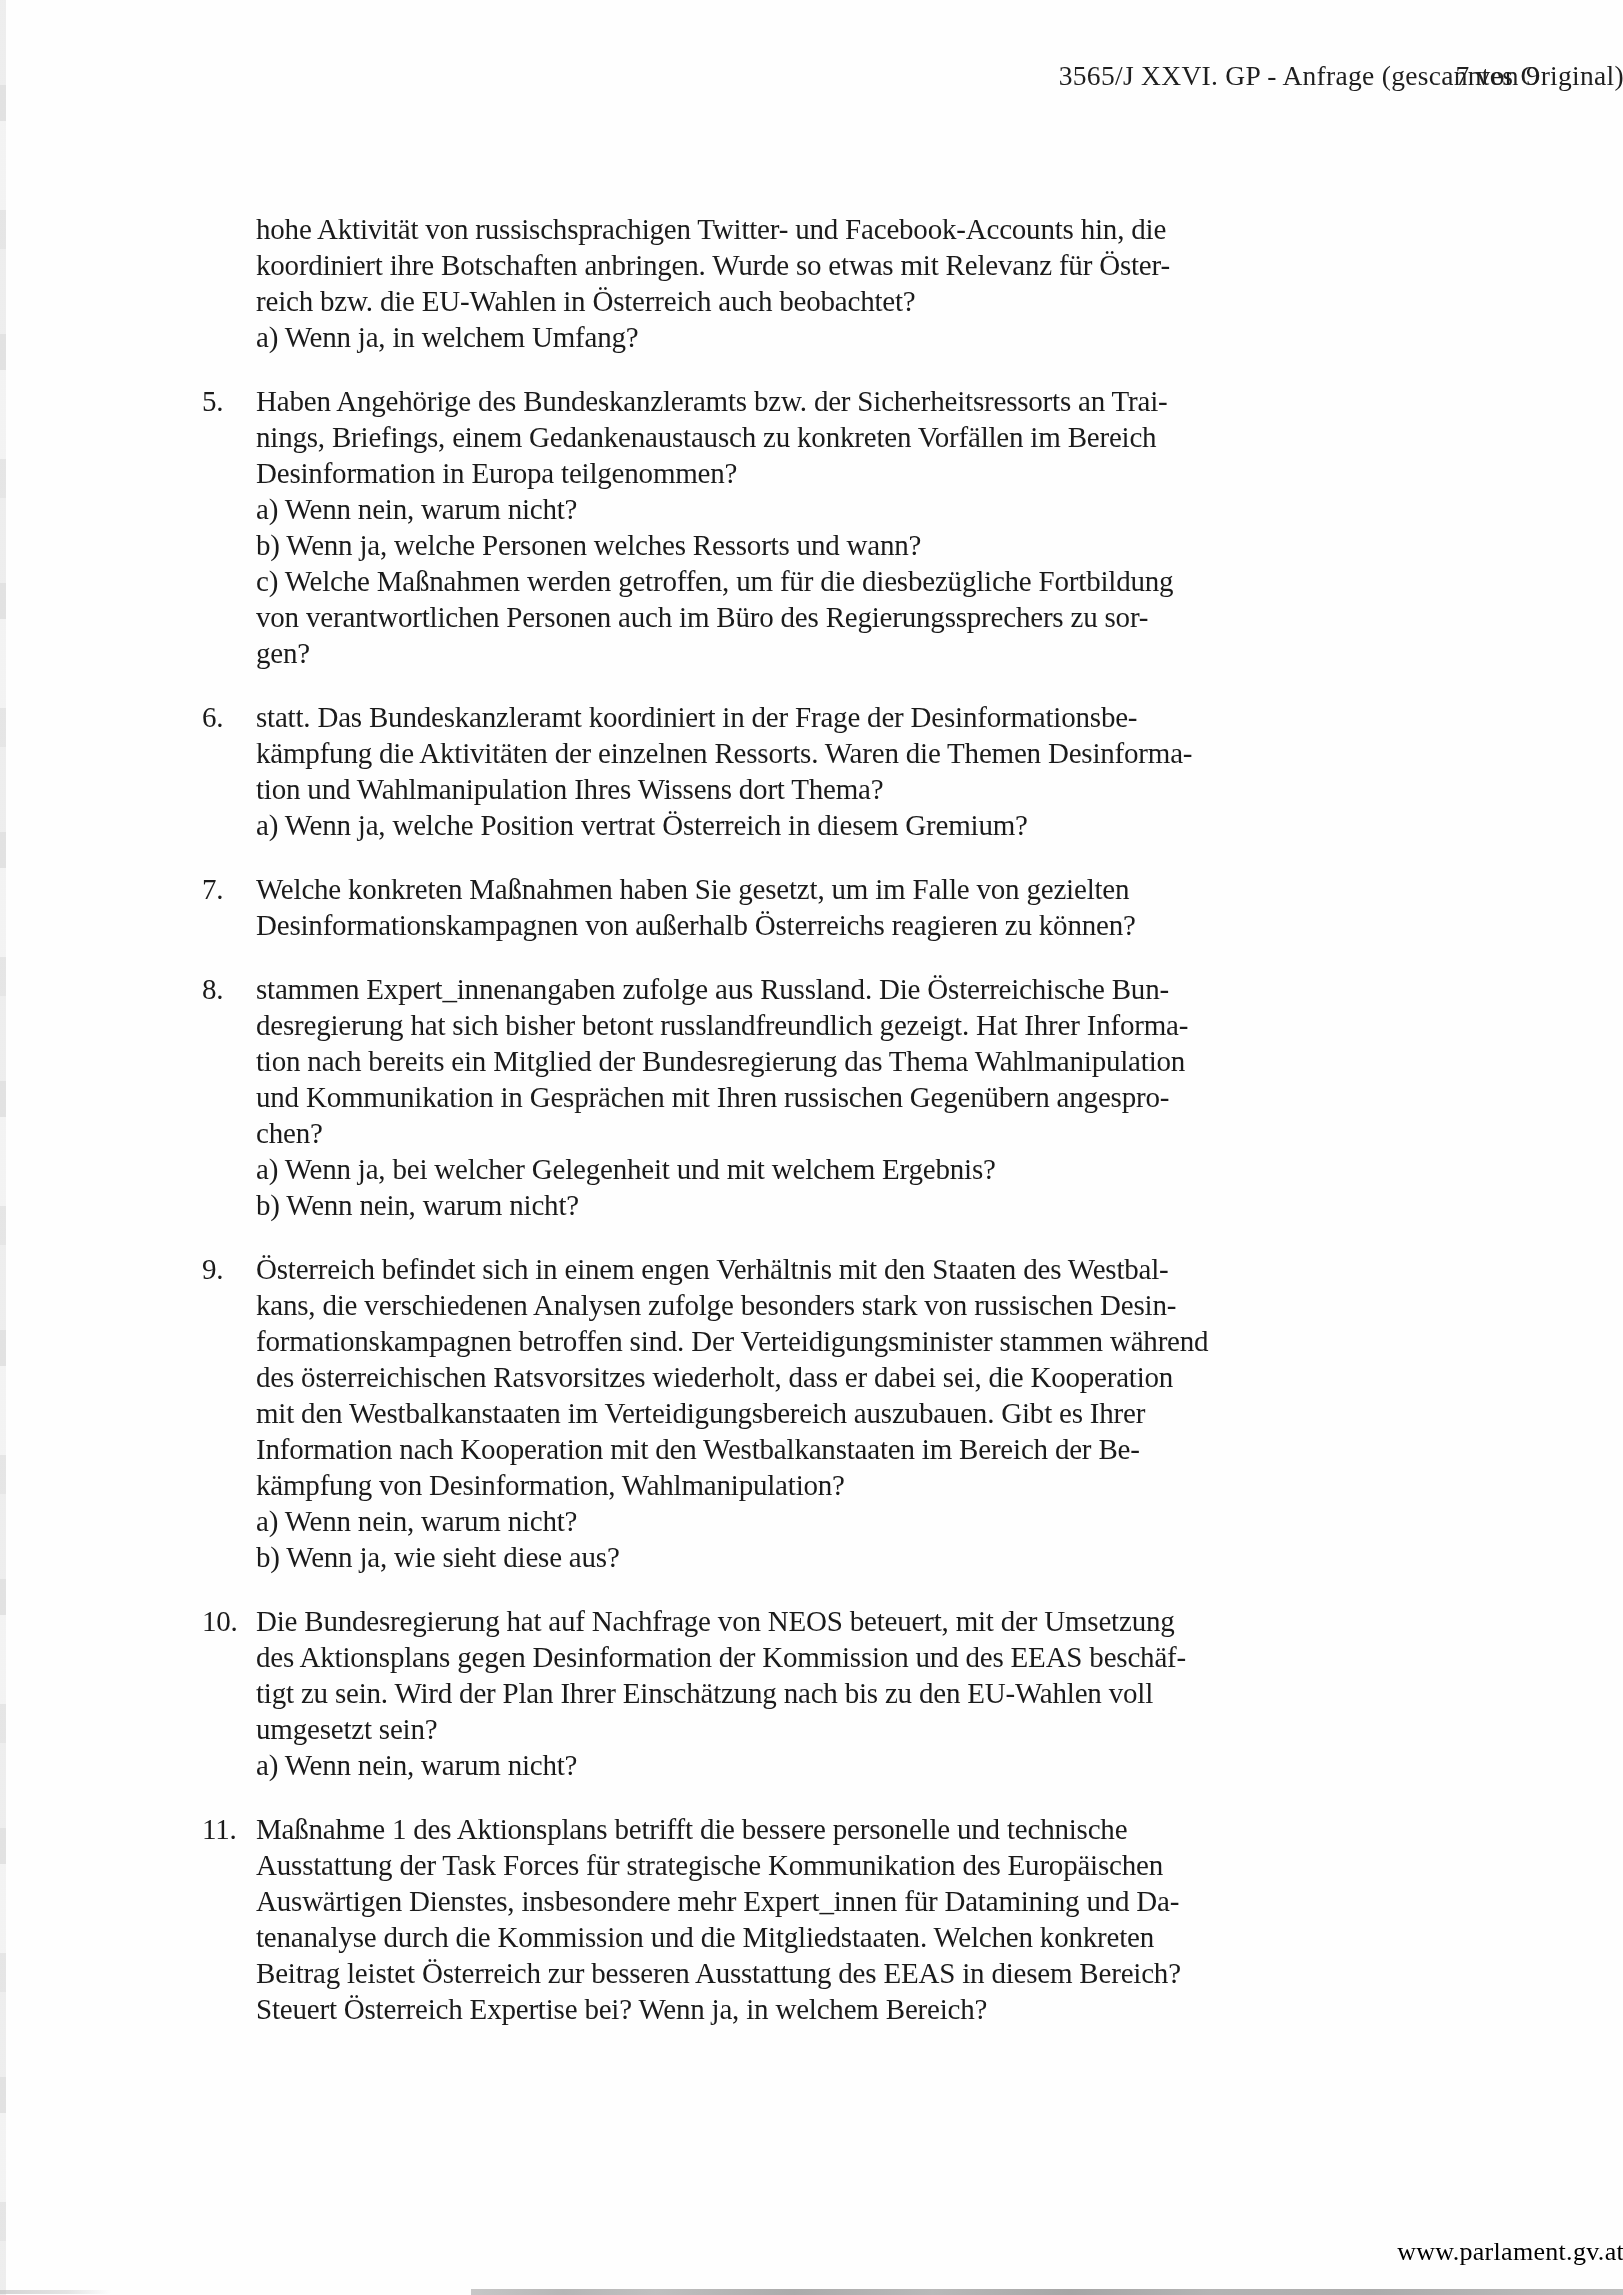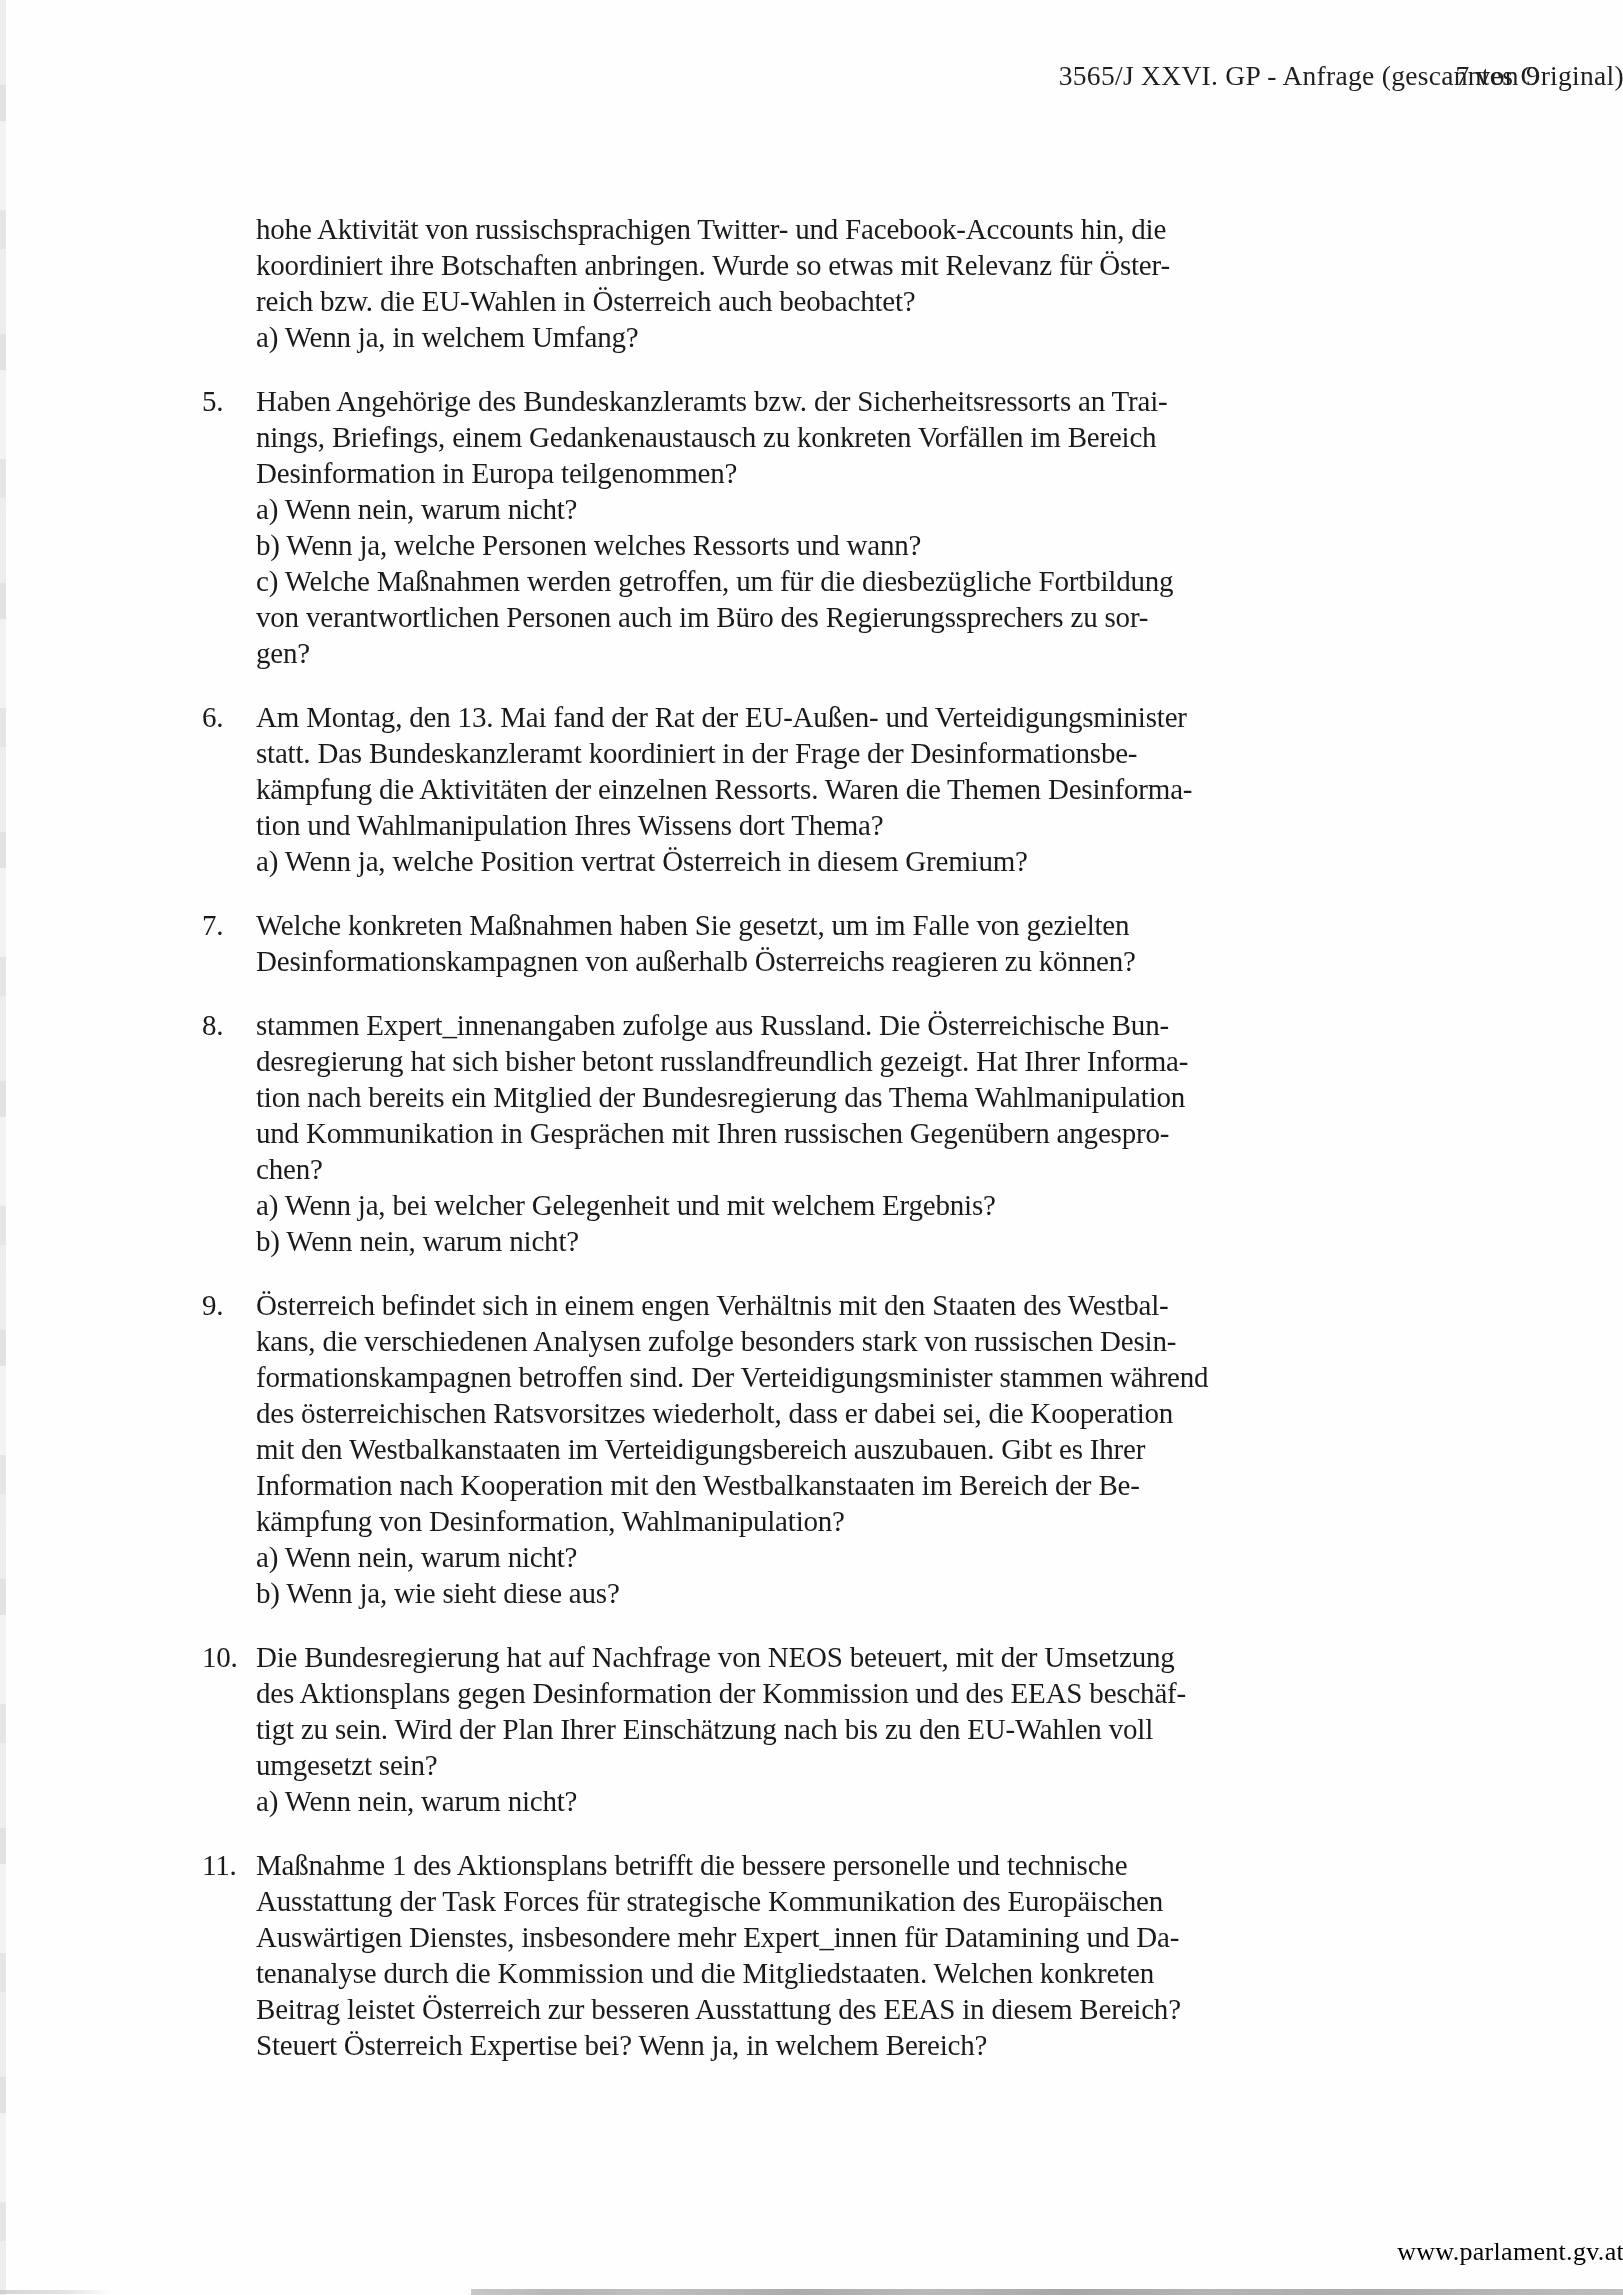--- a/index.html
+++ b/index.html
@@ -145,21 +145,20 @@
         <div class="q-line">nings, Briefings, einem Gedankenaustausch zu konkreten Vorfällen im Bereich</div>
         <div class="q-line">Desinformation in Europa teilgenommen?</div>
         <div class="q-line">a) Wenn nein, warum nicht?</div>
         <div class="q-line">b) Wenn ja, welche Personen welches Ressorts und wann?</div>
         <div class="q-line">c) Welche Maßnahmen werden getroffen, um für die diesbezügliche Fortbildung</div>
         <div class="q-line">von verantwortlichen Personen auch im Büro des Regierungssprechers zu sor-</div>
         <div class="q-line">gen?</div>
       </div>
       <div class="q-item">
         <span class="q-num">6.</span>
-        <div class="q-line">Am Montag, den 13. Mai fand der Rat der EU-Außen- und Verteidigungsminister</div>
         <div class="q-line">statt. Das Bundeskanzleramt koordiniert in der Frage der Desinformationsbe-</div>
         <div class="q-line">kämpfung die Aktivitäten der einzelnen Ressorts. Waren die Themen Desinforma-</div>
         <div class="q-line">tion und Wahlmanipulation Ihres Wissens dort Thema?</div>
         <div class="q-line">a) Wenn ja, welche Position vertrat Österreich in diesem Gremium?</div>
       </div>
       <div class="q-item">
         <span class="q-num">7.</span>
         <div class="q-line">Welche konkreten Maßnahmen haben Sie gesetzt, um im Falle von gezielten</div>
         <div class="q-line">Desinformationskampagnen von außerhalb Österreichs reagieren zu können?</div>
       </div>

